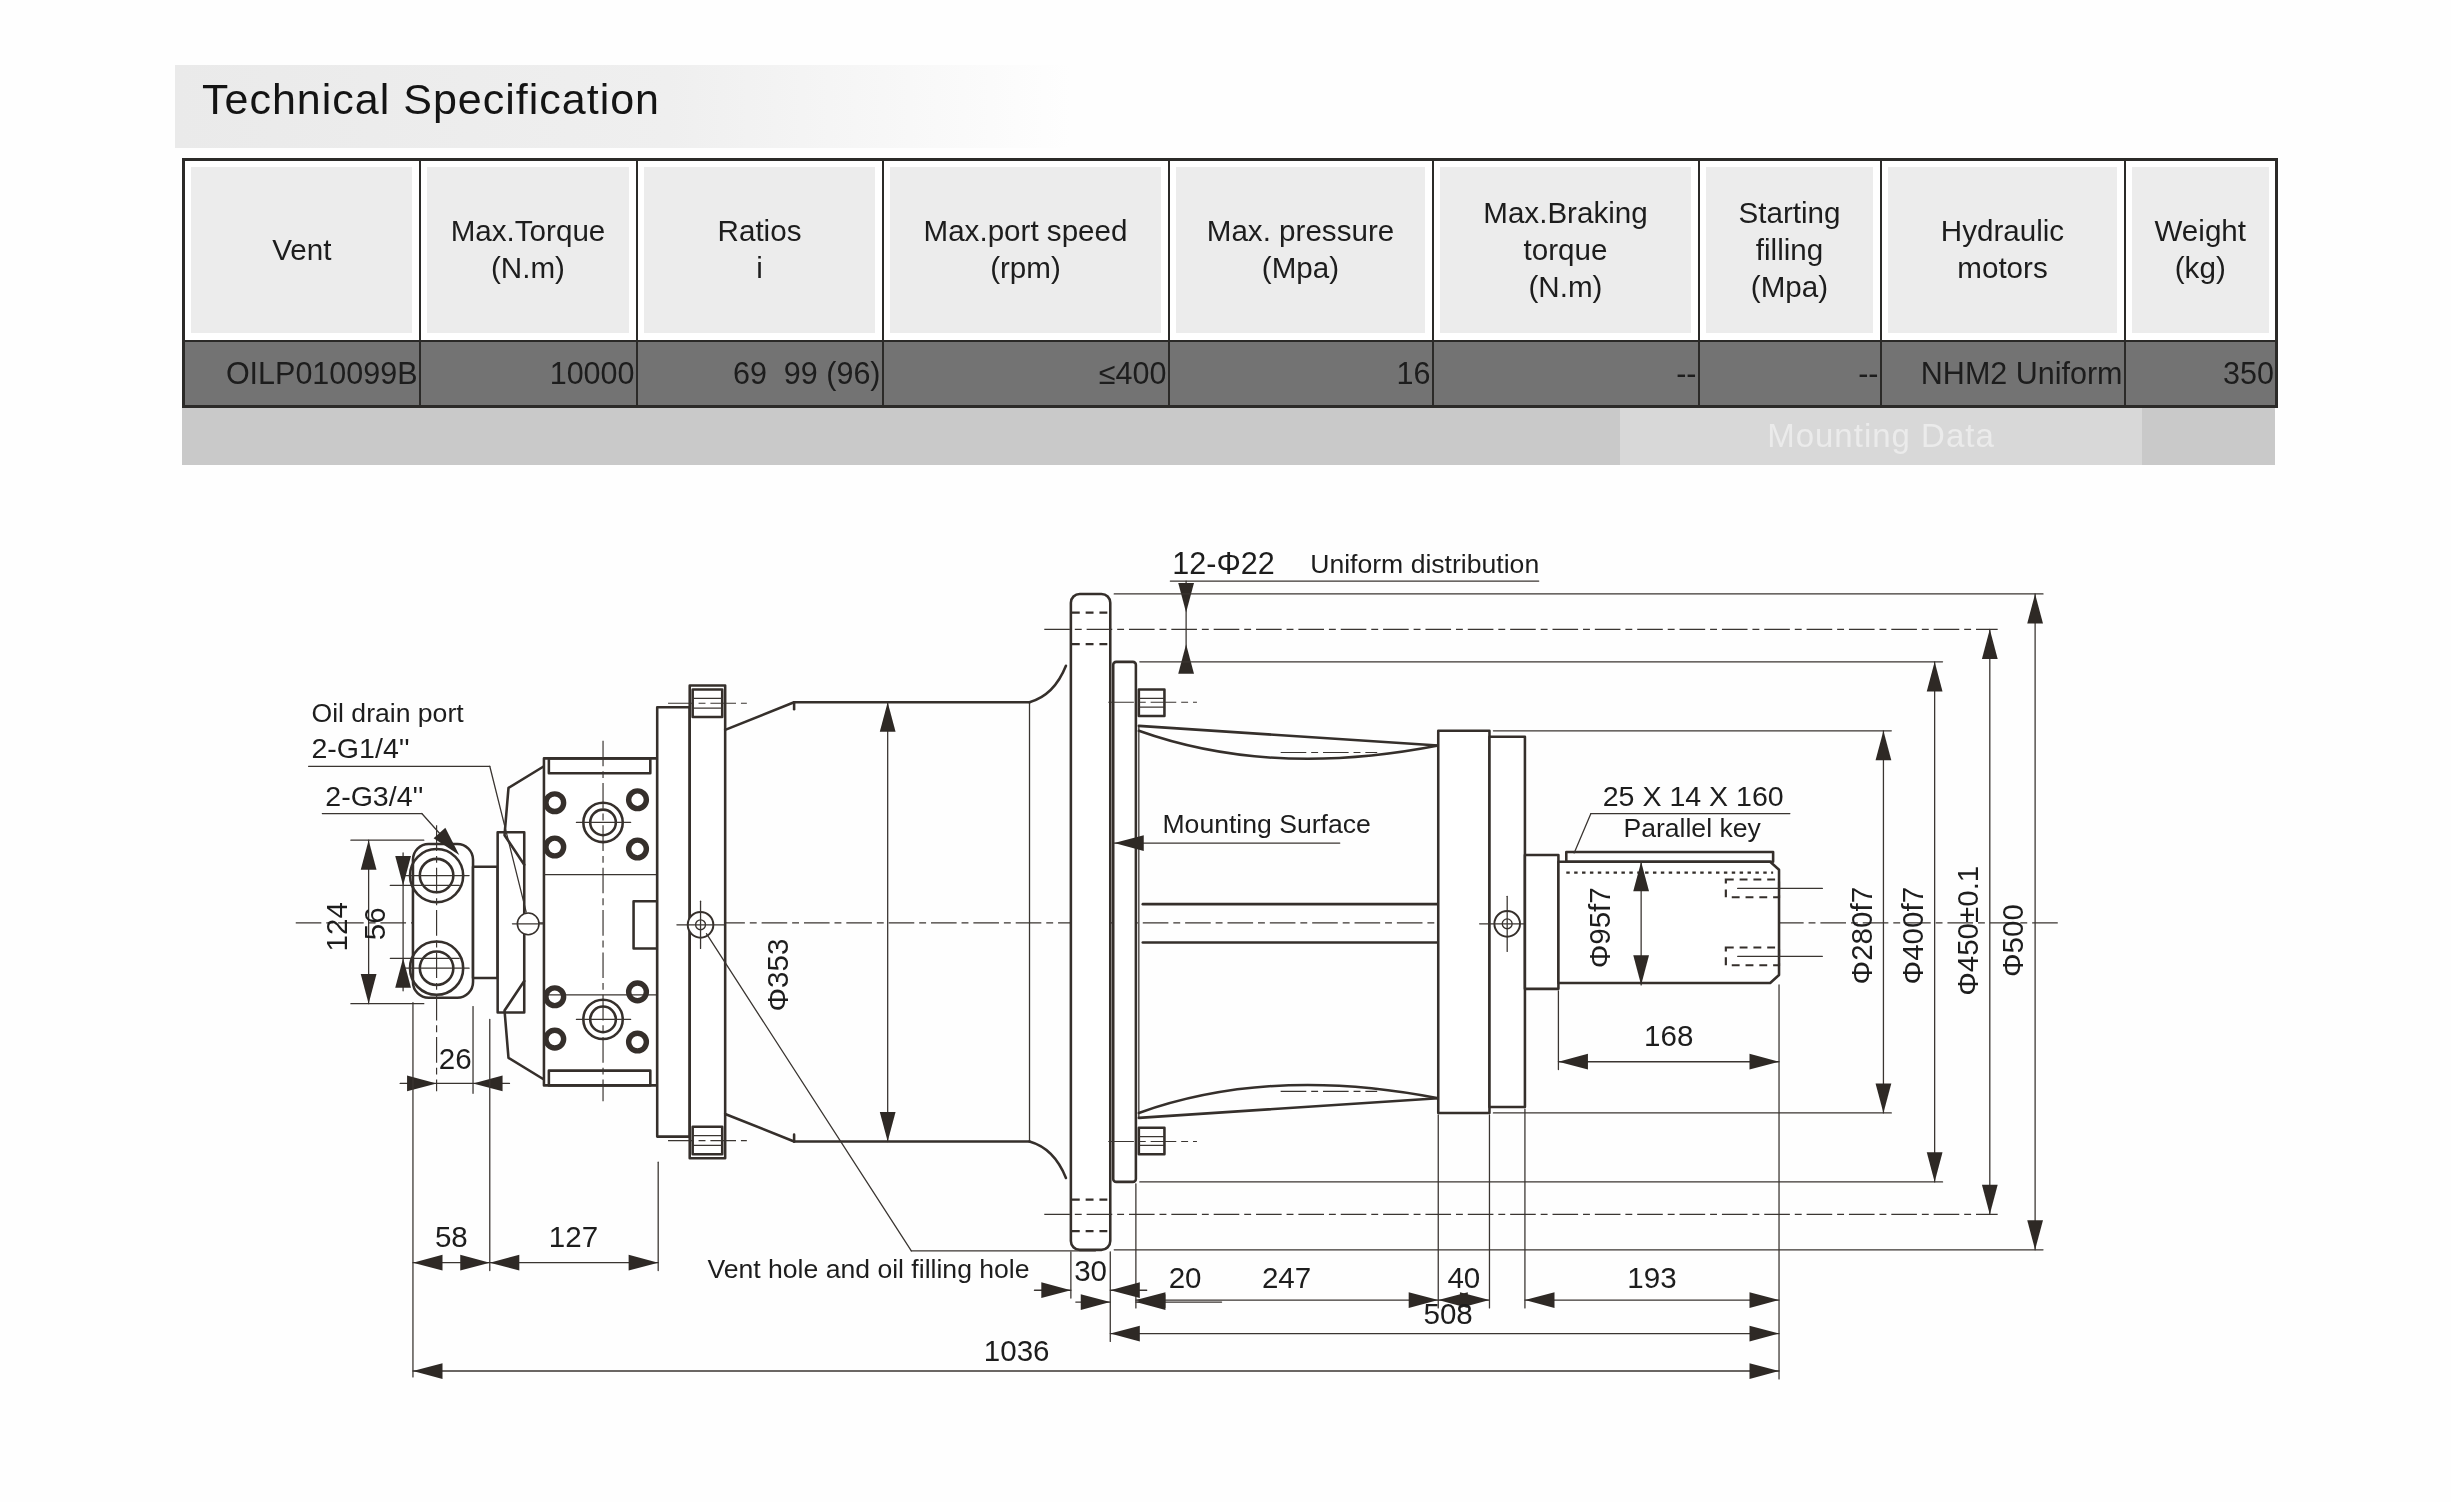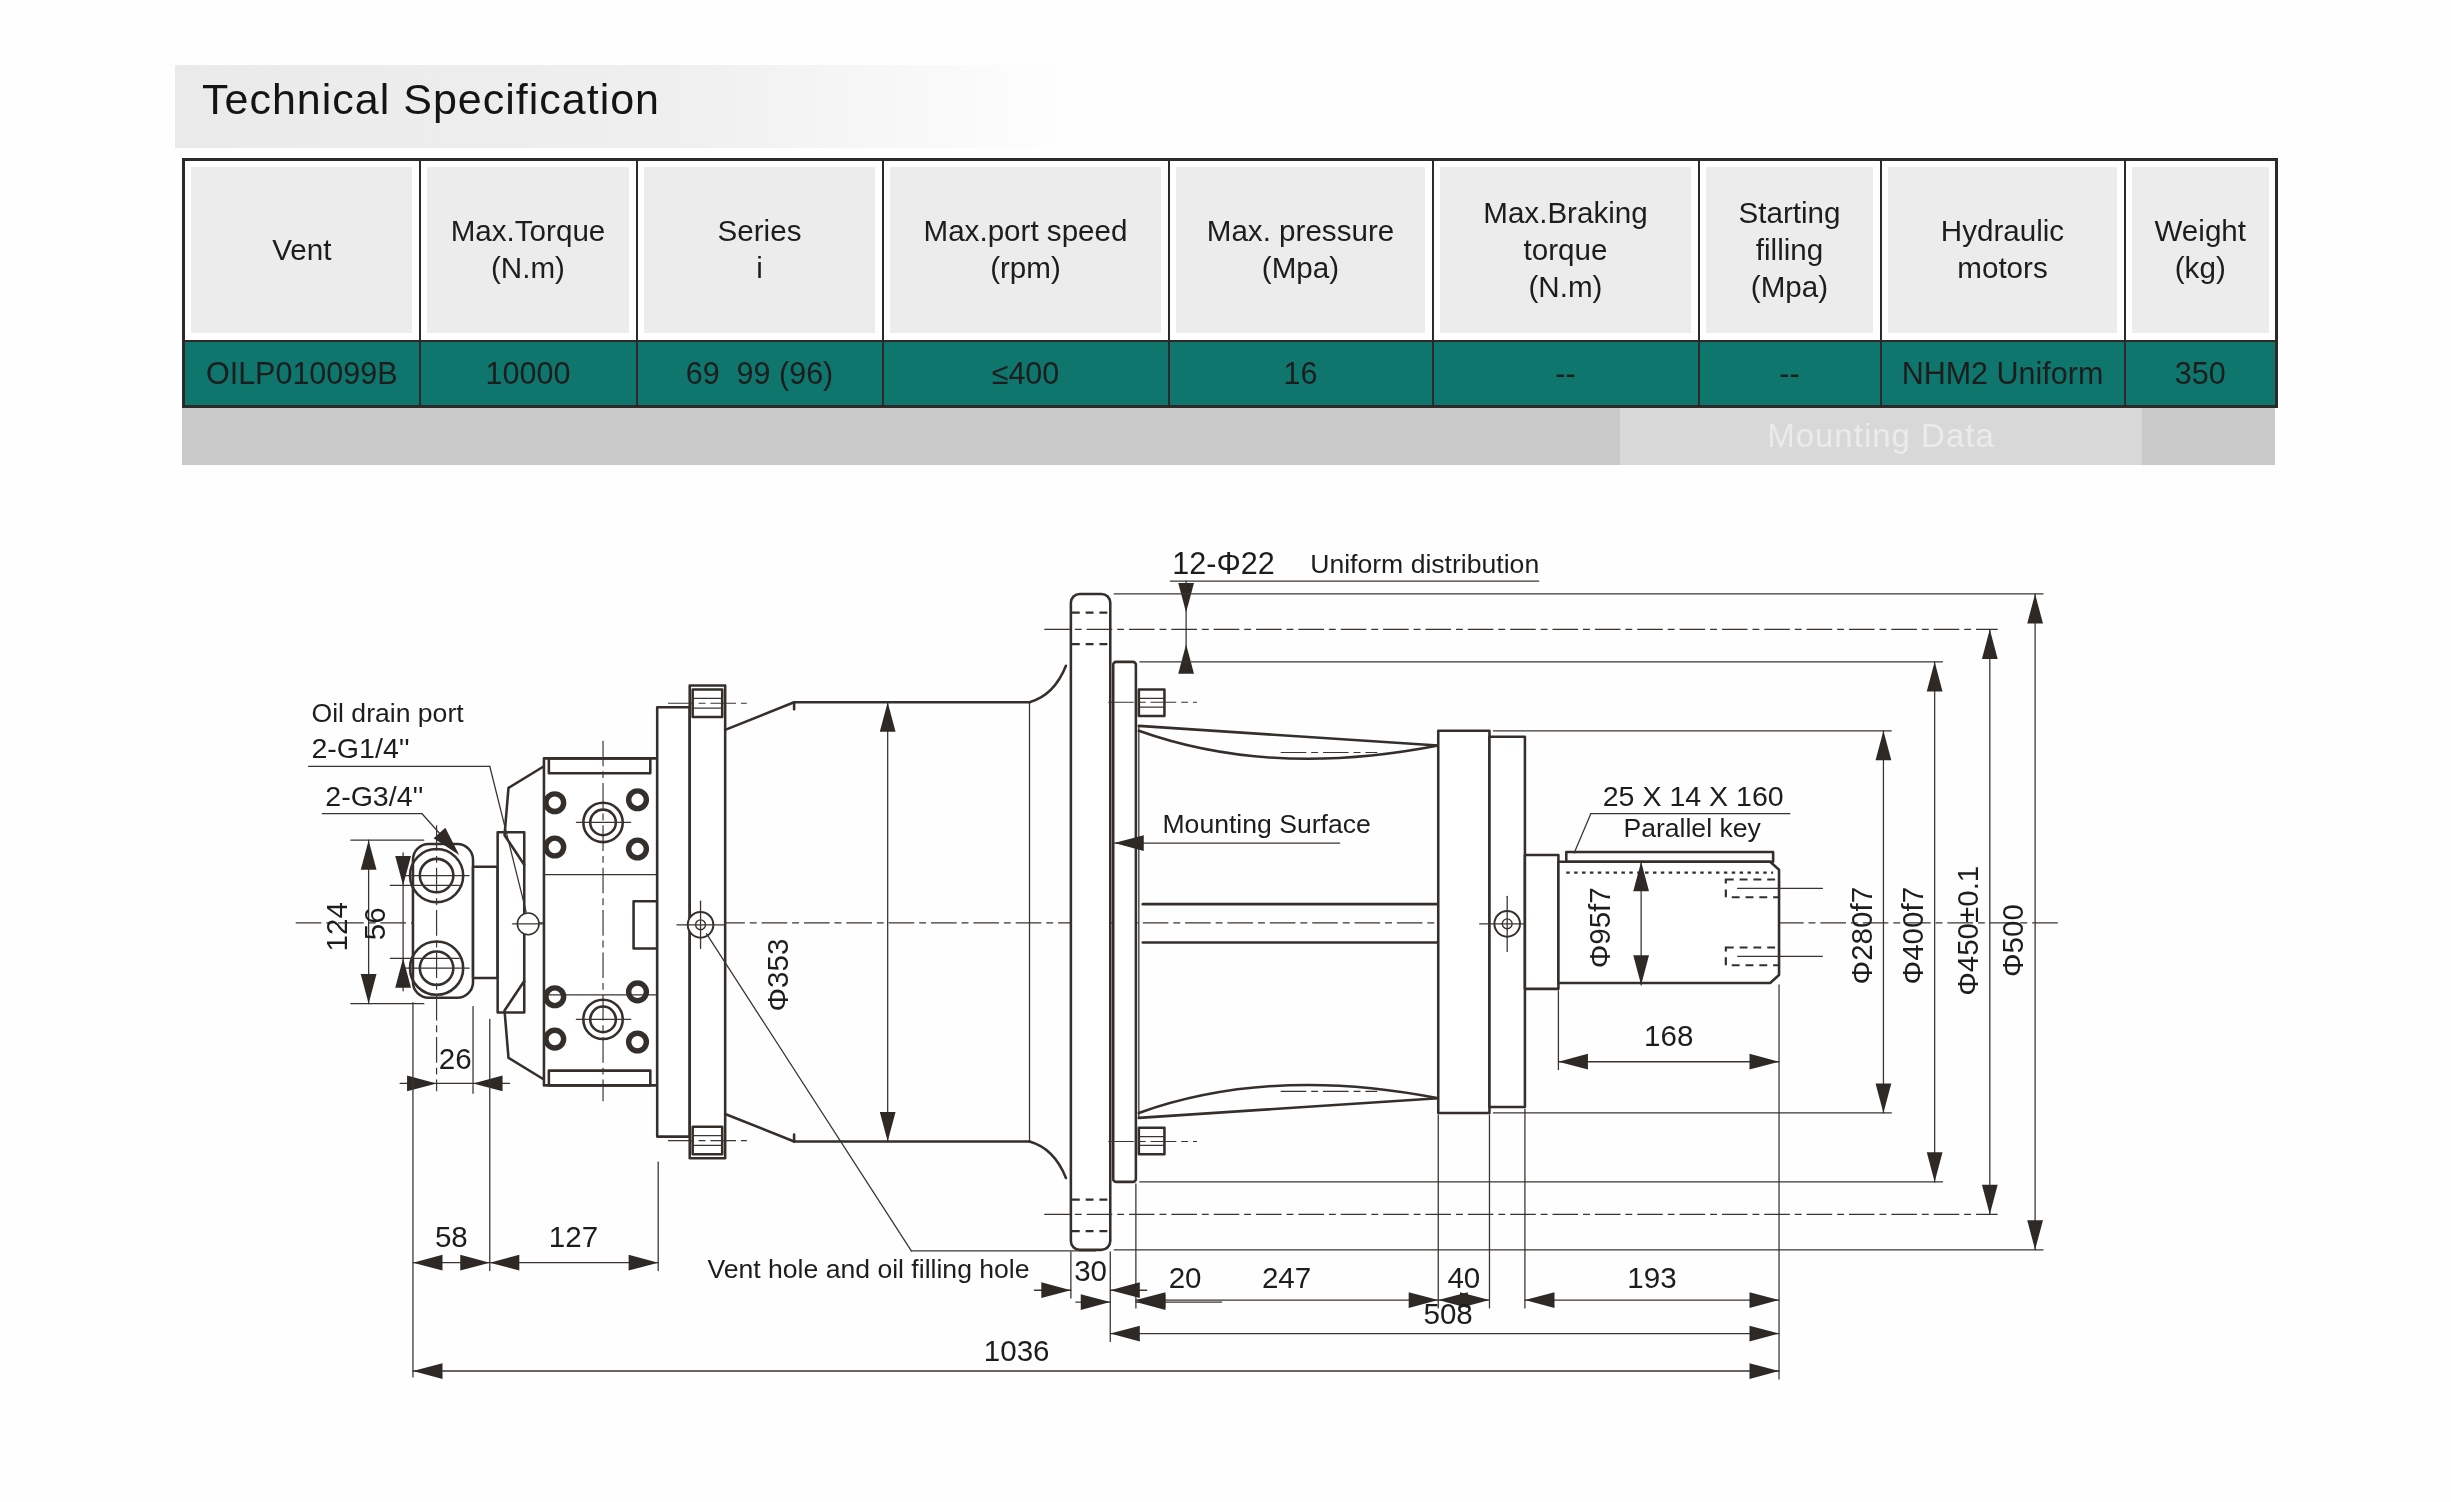--- a/index.html
+++ b/index.html
@@ -14,23 +14,23 @@
     color:#141414;letter-spacing:1px;margin:0;}
 
   
   .spec-wrap{position:absolute;left:182px;top:158px;width:2093px;}
   table.spec{border-collapse:collapse;table-layout:fixed;width:2093px;
     border:3px solid #2b2a28;background:#fff;}
   table.spec th{height:165px;font-weight:400;font-size:29.6px;line-height:1.25;
     white-space:pre-line;text-align:center;vertical-align:middle;
     background-color:#ececec;background-clip:content-box;padding:6.9px;
     border-left:2px solid #2b2a28;border-right:2px solid #2b2a28;}
-  table.spec td{height:61px;font-size:30.5px;text-align:center;vertical-align:middle;
+  table.spec td{height:61px;font-size:30.5px;text-align:right;vertical-align:middle;
     white-space:pre;border-left:2px solid #2b2a28;border-right:2px solid #2b2a28;
-    border-top:2px solid #2b2a28;background:#0f766e;}
+    border-top:2px solid #2b2a28;background:#737373;}
   .mounting-band{position:relative;width:2093px;height:57px;background:#c9c9c9;
     margin-top:0;}
   .mounting-inner{position:absolute;left:1438px;top:0;width:522px;height:57px;
     background:#d8d8d8;display:flex;align-items:center;justify-content:center;}
   .mounting-label{font-size:33px;color:#ebebeb;letter-spacing:1px;}
 
   
   svg.draw{position:absolute;left:0;top:0;width:2452px;height:1502px;}
   .ol{stroke:#352f2b;stroke-width:2.6;fill:none;stroke-linejoin:round;stroke-linecap:round;}
   .olf{stroke:#352f2b;stroke-width:2.6;fill:#ffffff;stroke-linejoin:round;}
@@ -63,21 +63,21 @@
           <col style="width:266px">
         <col style="width:182px">
           <col style="width:244px">
           <col style="width:152px">
       </colgroup>
       <thead>
         <tr>
           <th>Vent</th>
           <th>Max.Torque
 (N.m)</th>
-          <th>Series
+          <th>Ratios
 i</th>
           <th>Max.port speed
 (rpm)</th>
           <th>Max. pressure
 (Mpa)</th>
           <th>Max.Braking
 torque
 (N.m)</th>
           <th>Starting
 filling

